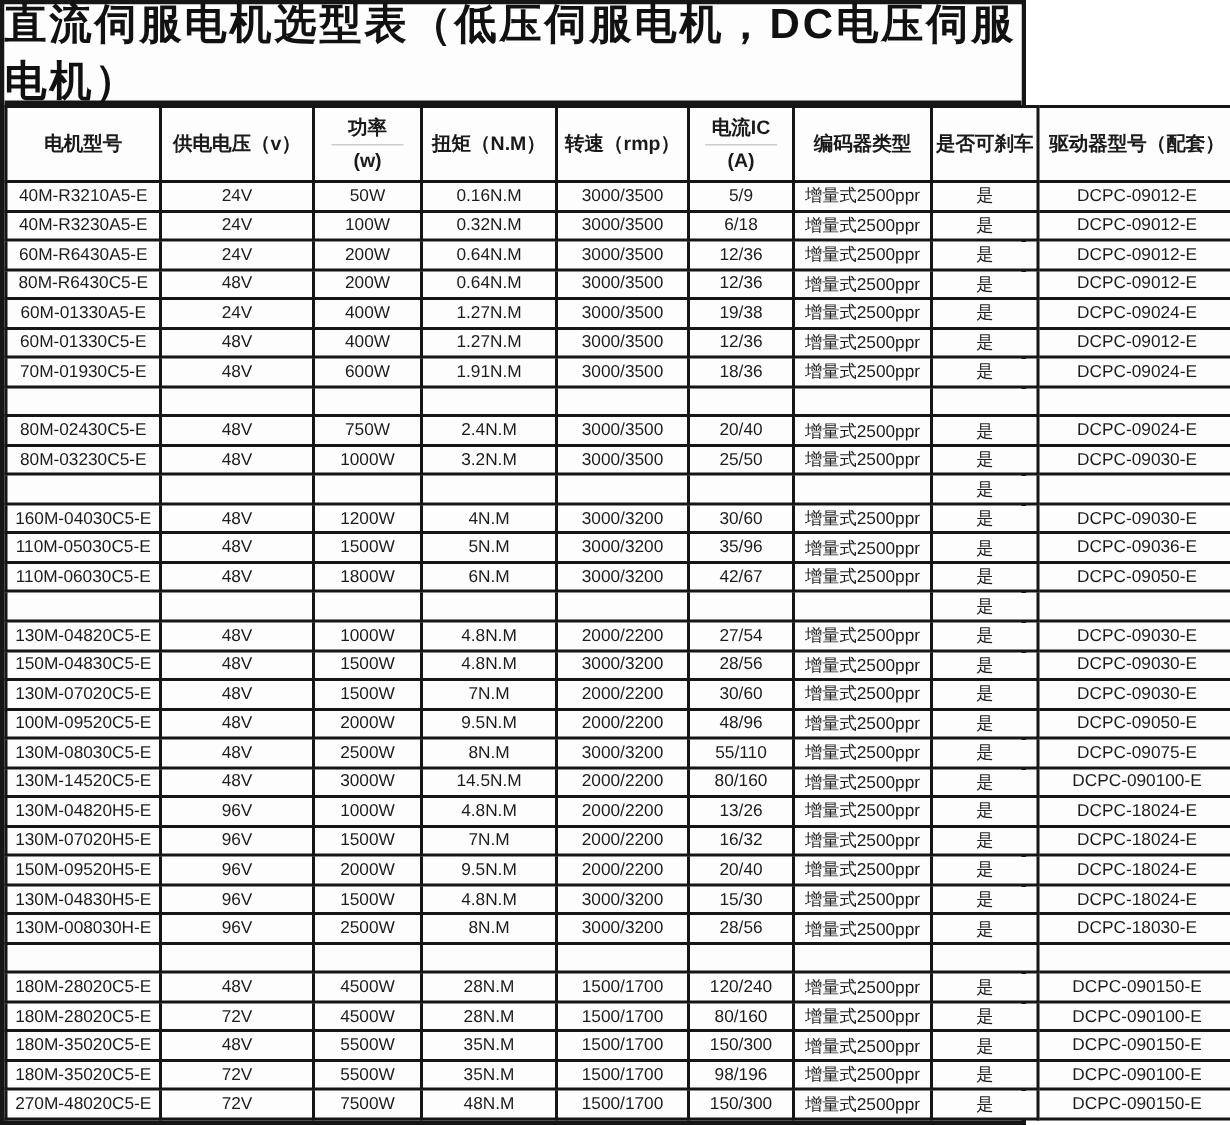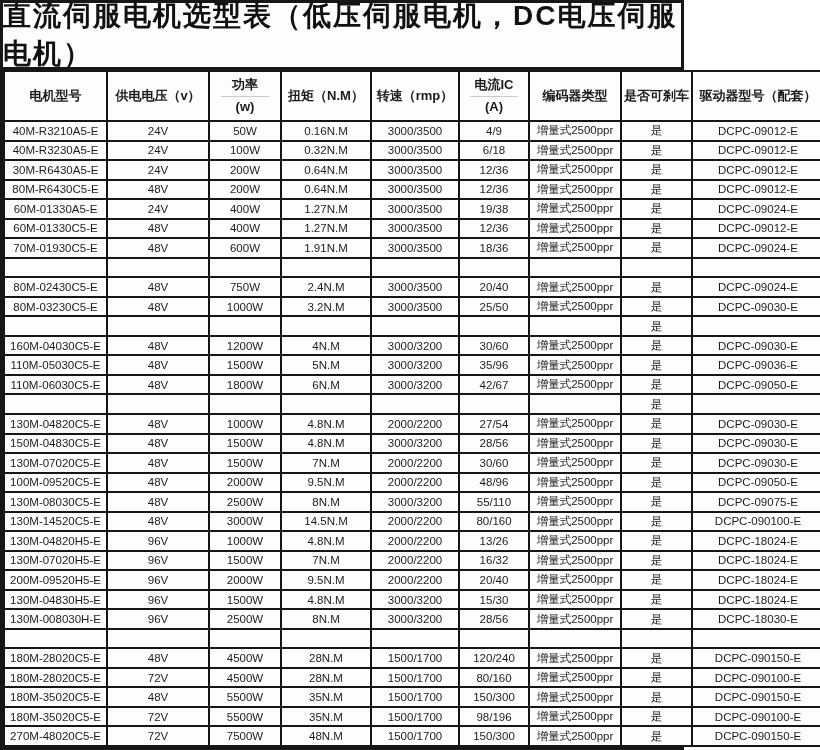--- a/index.html
+++ b/index.html
@@ -121,38 +121,38 @@
           </th>
         </tr>
     </thead>
     <tbody>
         <tr>
           <td>40M-R3210A5-E</td>
           <td>24V</td>
           <td>50W</td>
           <td>0.16N.M</td>
           <td>3000/3500</td>
-          <td>4/9</td>
+          <td>5/9</td>
           <td>增量式2500ppr</td>
           <td>是</td>
           <td>DCPC-09012-E</td>
         </tr>
         <tr>
           <td>40M-R3230A5-E</td>
           <td>24V</td>
           <td>100W</td>
           <td>0.32N.M</td>
           <td>3000/3500</td>
           <td>6/18</td>
           <td>增量式2500ppr</td>
           <td>是</td>
           <td>DCPC-09012-E</td>
         </tr>
         <tr>
-          <td>30M-R6430A5-E</td>
+          <td>60M-R6430A5-E</td>
           <td>24V</td>
           <td>200W</td>
           <td>0.64N.M</td>
           <td>3000/3500</td>
           <td>12/36</td>
           <td>增量式2500ppr</td>
           <td>是</td>
           <td>DCPC-09012-E</td>
         </tr>
         <tr>
@@ -369,21 +369,21 @@
           <td>96V</td>
           <td>1500W</td>
           <td>7N.M</td>
           <td>2000/2200</td>
           <td>16/32</td>
           <td>增量式2500ppr</td>
           <td>是</td>
           <td>DCPC-18024-E</td>
         </tr>
         <tr>
-          <td>200M-09520H5-E</td>
+          <td>150M-09520H5-E</td>
           <td>96V</td>
           <td>2000W</td>
           <td>9.5N.M</td>
           <td>2000/2200</td>
           <td>20/40</td>
           <td>增量式2500ppr</td>
           <td>是</td>
           <td>DCPC-18024-E</td>
         </tr>
         <tr>

